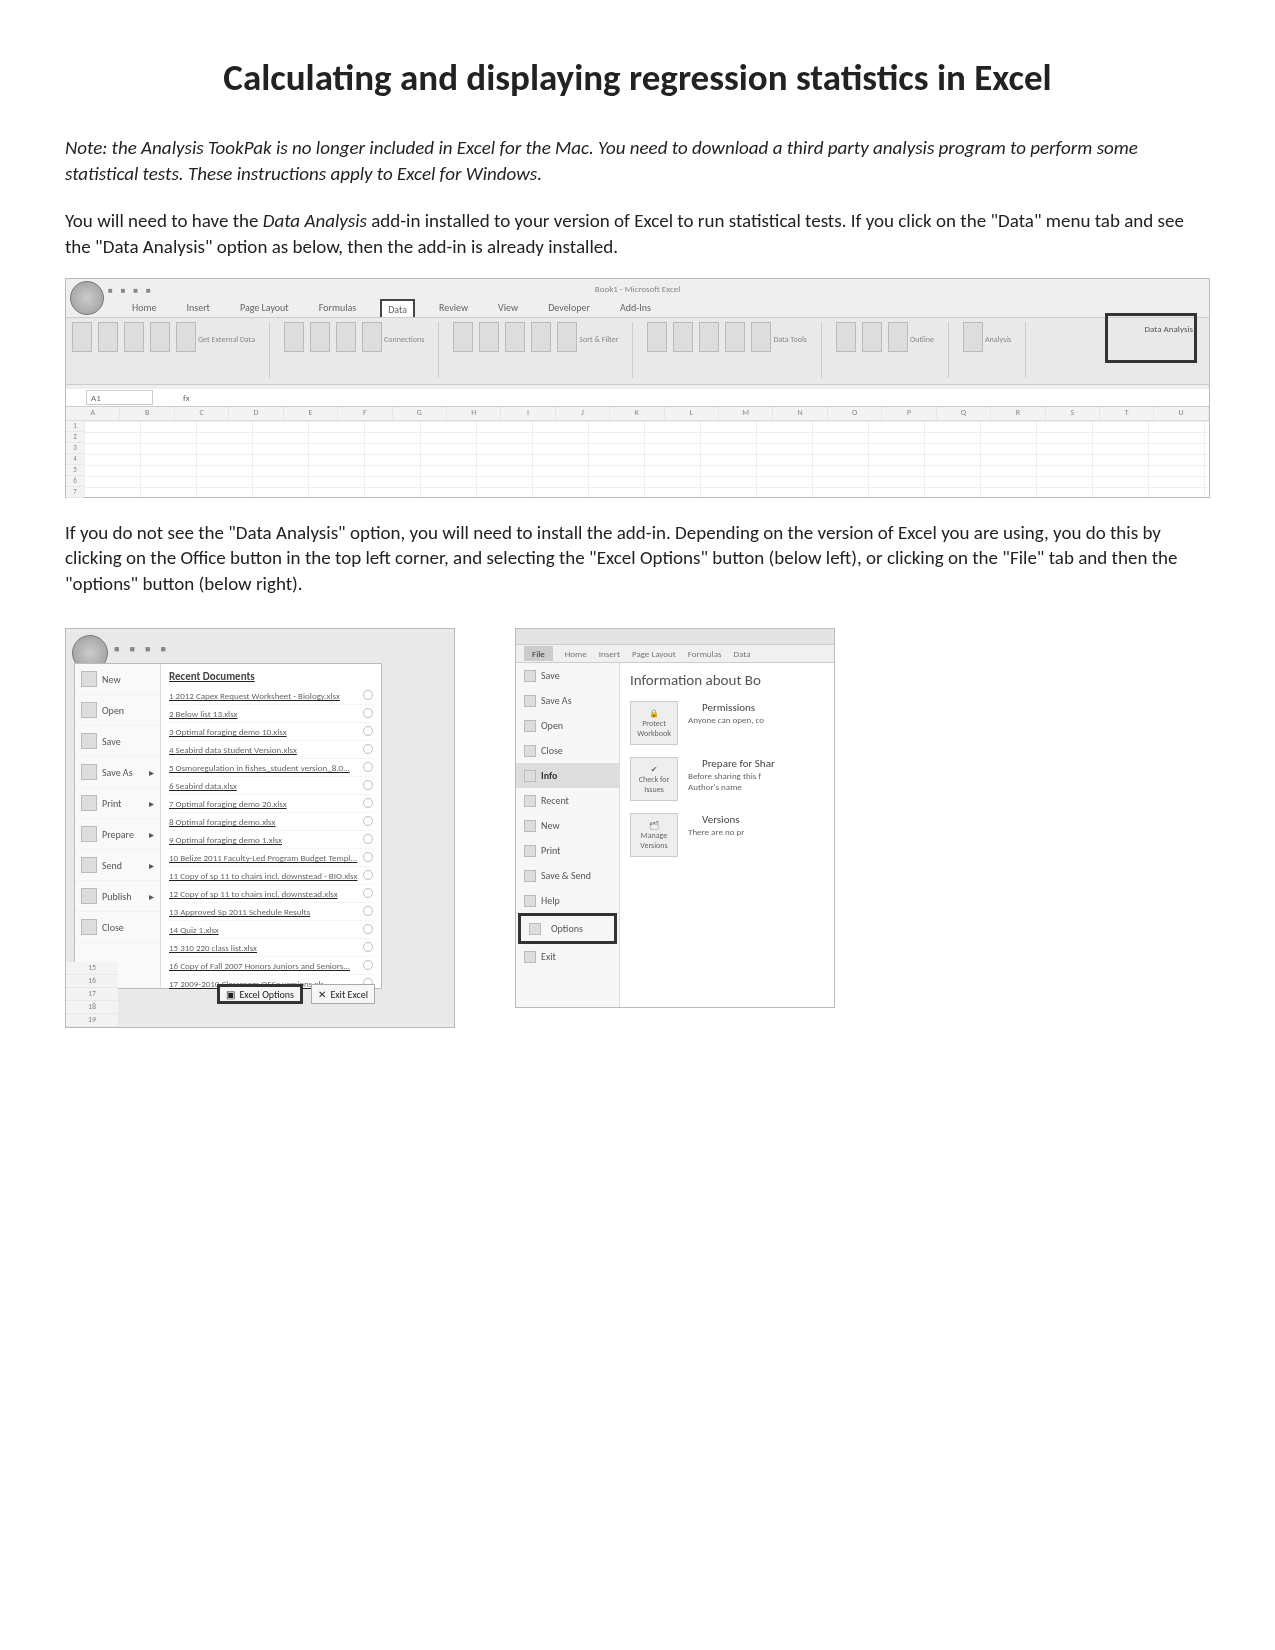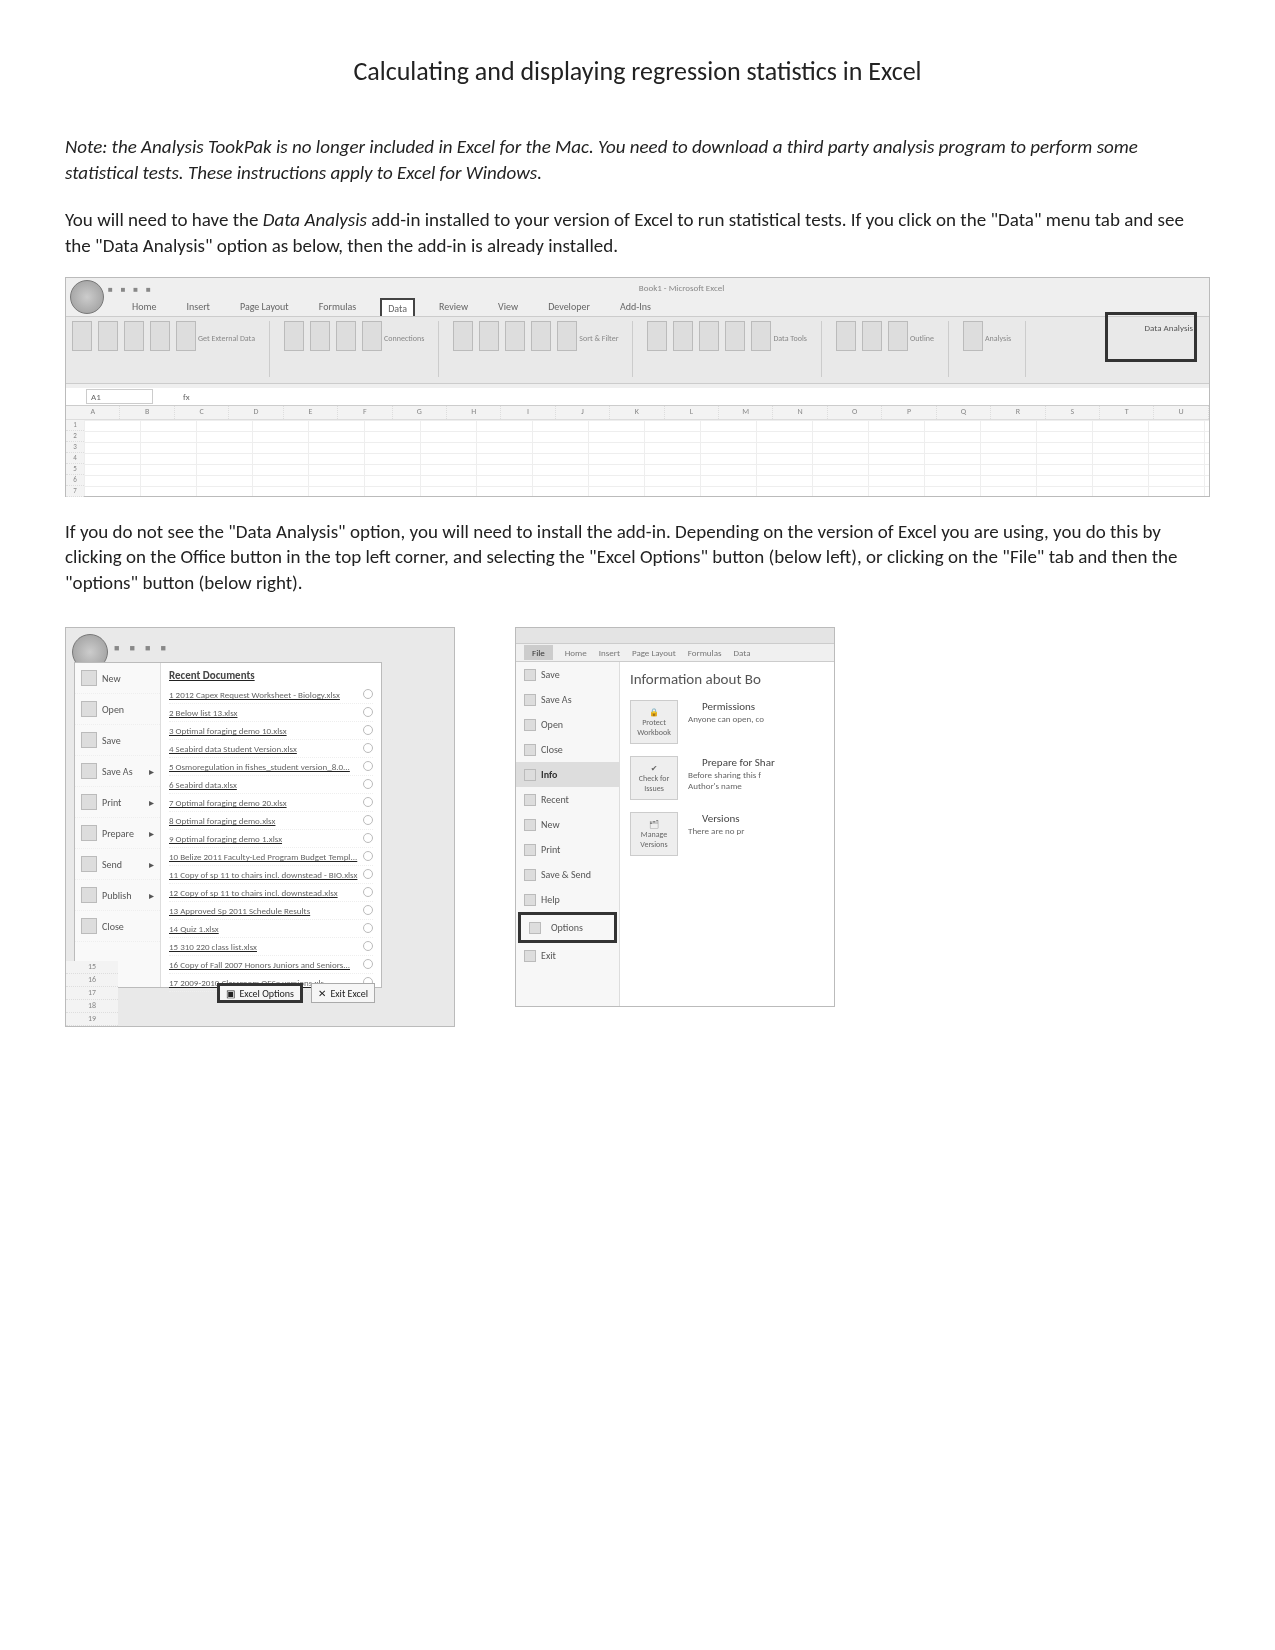--- a/index.html
+++ b/index.html
@@ -5,23 +5,23 @@
     * { box-sizing: border-box; margin: 0; padding: 0; }
     body {
       width: 1275px;
       font-family: Calibri, Arial, sans-serif;
       color: #222;
       padding: 55px 65px;
       background: #fff;
     }
     .title {
       text-align: center;
-      font-size: 26px;
-      font-weight: 400;
-      margin-bottom: 47px;
+      font-size: 37px;
+      font-weight: 700;
+      margin-bottom: 35px;
     }
     .note {
       font-style: italic;
       font-size: 19px;
       line-height: 1.35;
       margin-bottom: 22px;
     }
     .para {
       font-size: 19px;
       line-height: 1.35;
@@ -30,21 +30,21 @@
     .ital { font-style: italic; }
     .screenshot {
       border: 1px solid #bbb;
       background: #efefef;
       margin: 14px 0 22px 0;
     }
     
     .ss1 { height: 220px; position: relative; }
     .ss1 .window-title {
       position: absolute; top: 4px; left: 50%; transform: translateX(-50%);
-      font-size: 9px; color: #888; margin-left: 44px;
+      font-size: 9px; color: #888;
     }
     .ss1 .officebtn {
       position: absolute; left: 4px; top: 2px; width: 34px; height: 34px;
       border-radius: 50%; background: radial-gradient(#ccc,#999);
       border: 1px solid #777;
     }
     .ss1 .qat { position: absolute; left: 42px; top: 6px; font-size:8px; color:#888; letter-spacing:3px; }
     .ss1 .tabs {
       position: absolute; left: 60px; top: 20px; display:flex; gap: 18px;
       font-size: 10px; color:#666;

